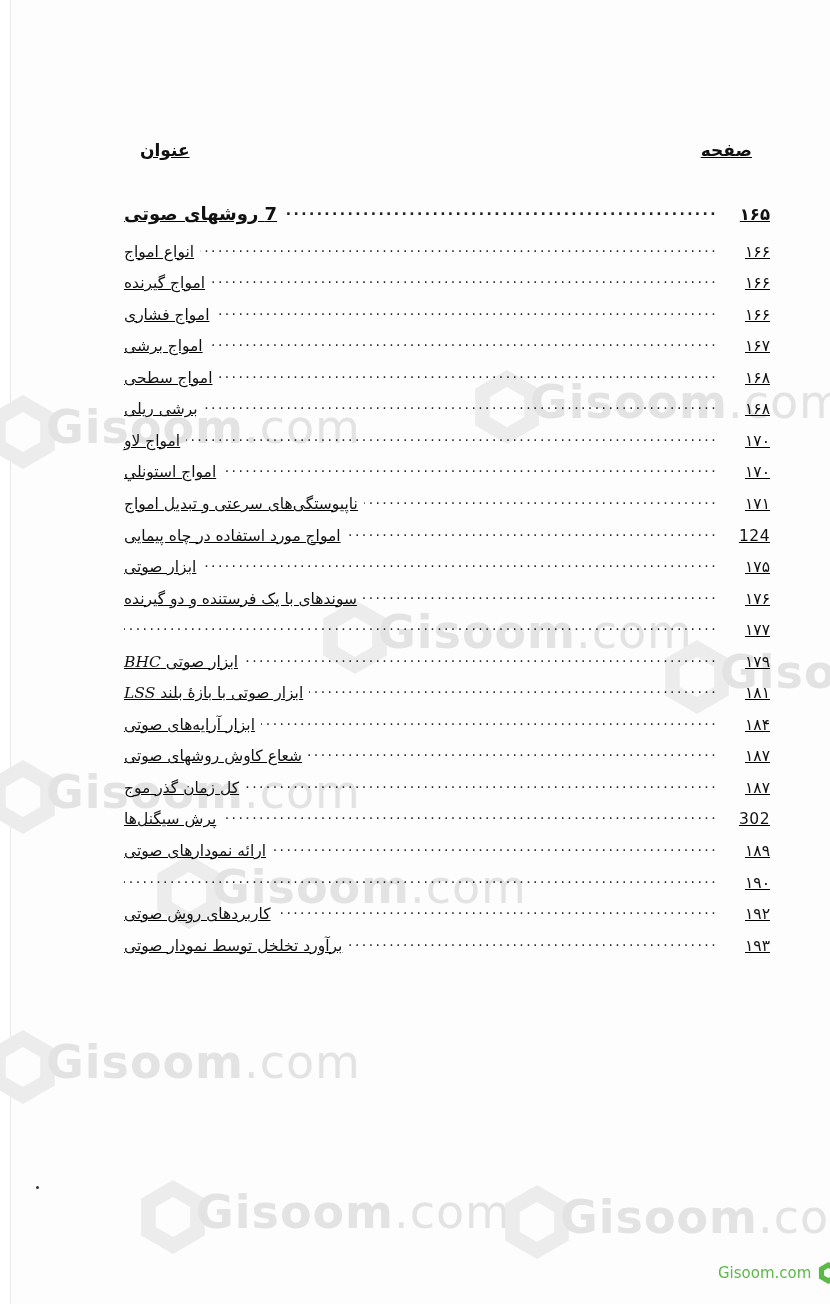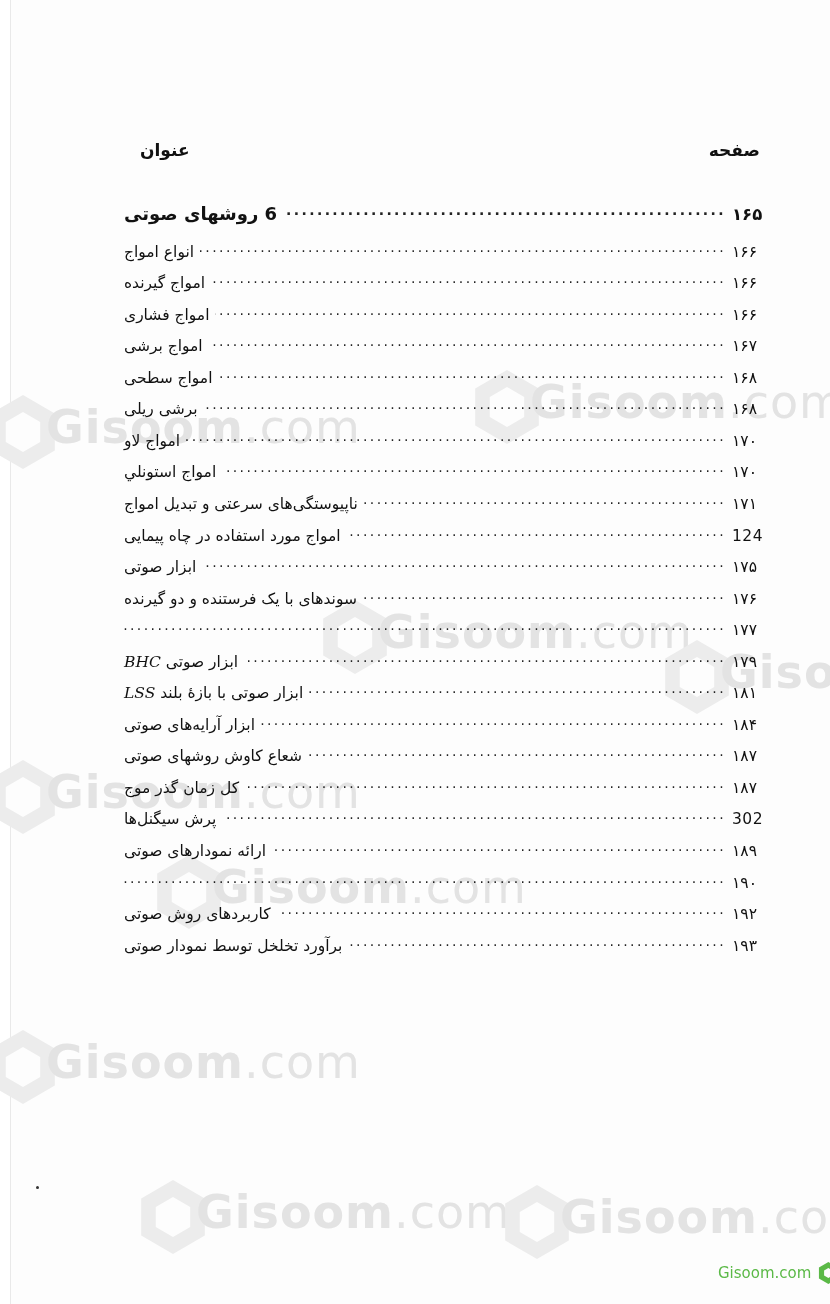--- a/index.html
+++ b/index.html
@@ -61,23 +61,24 @@
     left: 17px; top: 17px;
     width: 40px; height: 40px;
     background: #fdfdfd;
     clip-path: polygon(50% 0%, 93% 25%, 93% 75%, 50% 100%, 7% 75%, 7% 25%);
   }
 
   
   .content {
     position: absolute;
     left: 118px;
-    right: 52px;
+    right: 60px;
     top: 140px;
     z-index: 3;
+    text-decoration: underline;
   }
 
   .toc-header {
     display: flex;
     flex-direction: row-reverse;
     justify-content: space-between;
     align-items: baseline;
     font-weight: bold;
     font-size: 17px;
     color: #111;
@@ -101,21 +102,21 @@
     line-height: 1.1;
   }
   .toc-row.chapter {
     font-weight: bold;
     font-size: 18px;
     margin-bottom: 17px;
   }
   .toc-row .page-num {
     flex: 0 0 auto;
     width: 46px;
-    text-align: left;
+    text-align: right;
     font-size: 15.5px;
     letter-spacing: 0.5px;
     direction: rtl;
   }
   .toc-row.chapter .page-num { font-weight: bold; font-size: 16.5px; }
   .toc-row .leader {
     flex: 1 1 auto;
     position: relative;
     height: 1em;
     margin: 0 6px;
@@ -223,21 +224,21 @@
   <div class="content">
     <div class="toc-header">
       <span class="col-title">عنوان</span>
       <span class="col-page">صفحه</span>
     </div>
 
     <div class="toc-list" id="toc-list">
         <div class="toc-row chapter">
           <span class="page-num">۱۶۵</span>
           <span class="leader"></span>
-          <span class="entry-title">6  روشهای صوتی</span>
+          <span class="entry-title">7  روشهای صوتی</span>
         </div>
         <div class="toc-row indent-1">
           <span class="page-num">۱۶۶</span>
           <span class="leader"></span>
           <span class="entry-title">انواع امواج</span>
         </div>
         <div class="toc-row indent-1">
           <span class="page-num">۱۶۶</span>
           <span class="leader"></span>
           <span class="entry-title">امواج گیرنده</span>

